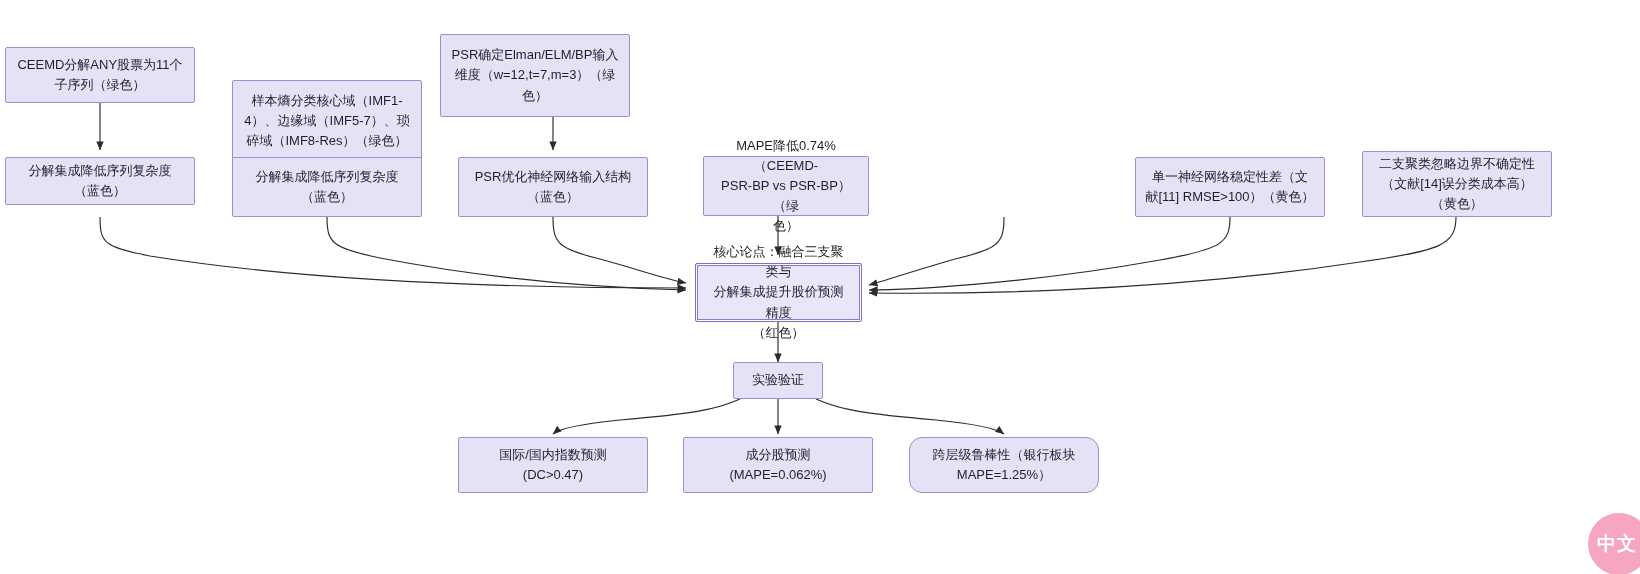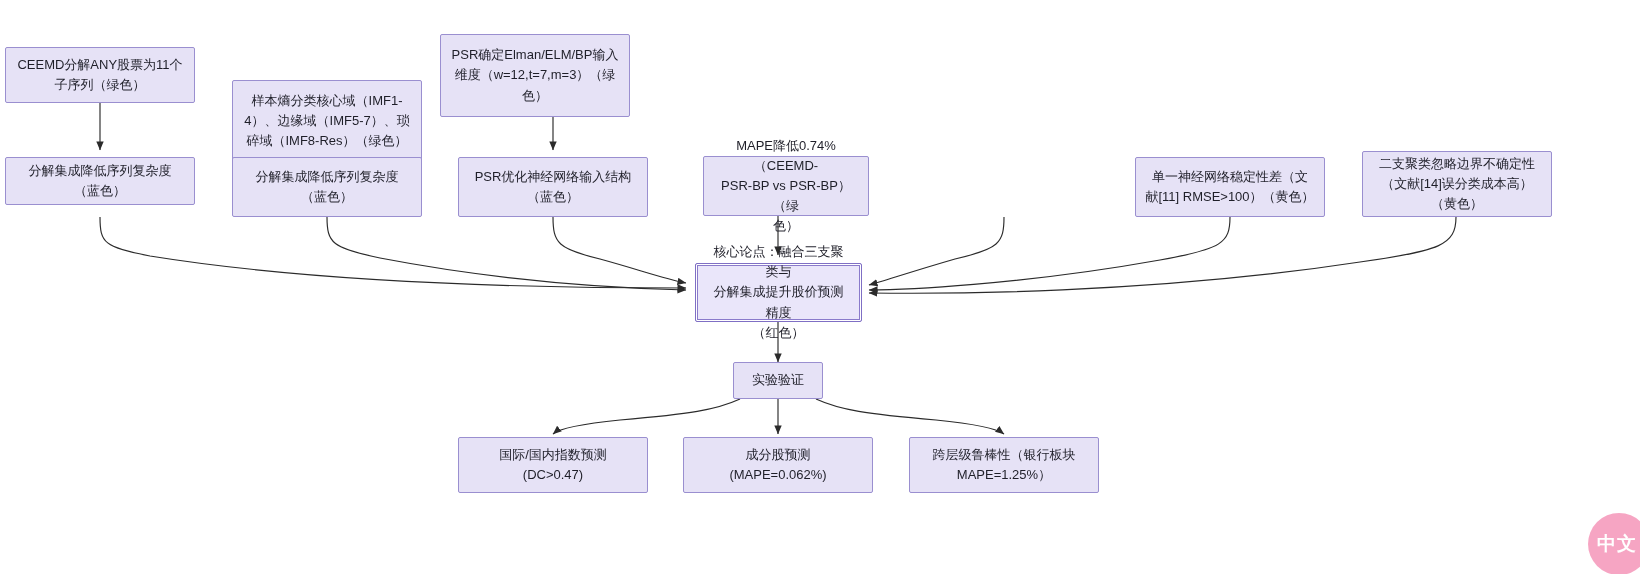--- a/index.html
+++ b/index.html
@@ -131,20 +131,20 @@
 （红色）</div>
 
   <div class="node" style="left:733px; top:362px; width:90px; height:37px;">实验验证</div>
 
   <div class="node" style="left:458px; top:437px; width:190px; height:56px;">国际/国内指数预测
 (DC&gt;0.47)</div>
 
   <div class="node" style="left:683px; top:437px; width:190px; height:56px;">成分股预测
 (MAPE=0.062%)</div>
 
-  <div class="node" style="left:909px; top:437px; width:190px; height:56px;">跨层级鲁棒性（银行板块
+  <div class="node" style="left:909px; top:437px; width:190px; height:56px;border-radius:13px;">跨层级鲁棒性（银行板块
 MAPE=1.25%）</div>
 
   <div class="watermark" style="left:1588px; top:513px; width:62px; height:62px;">
     <span class="wm-inner">中文</span>
   </div>
 
 </div>
 
 </body></html>

